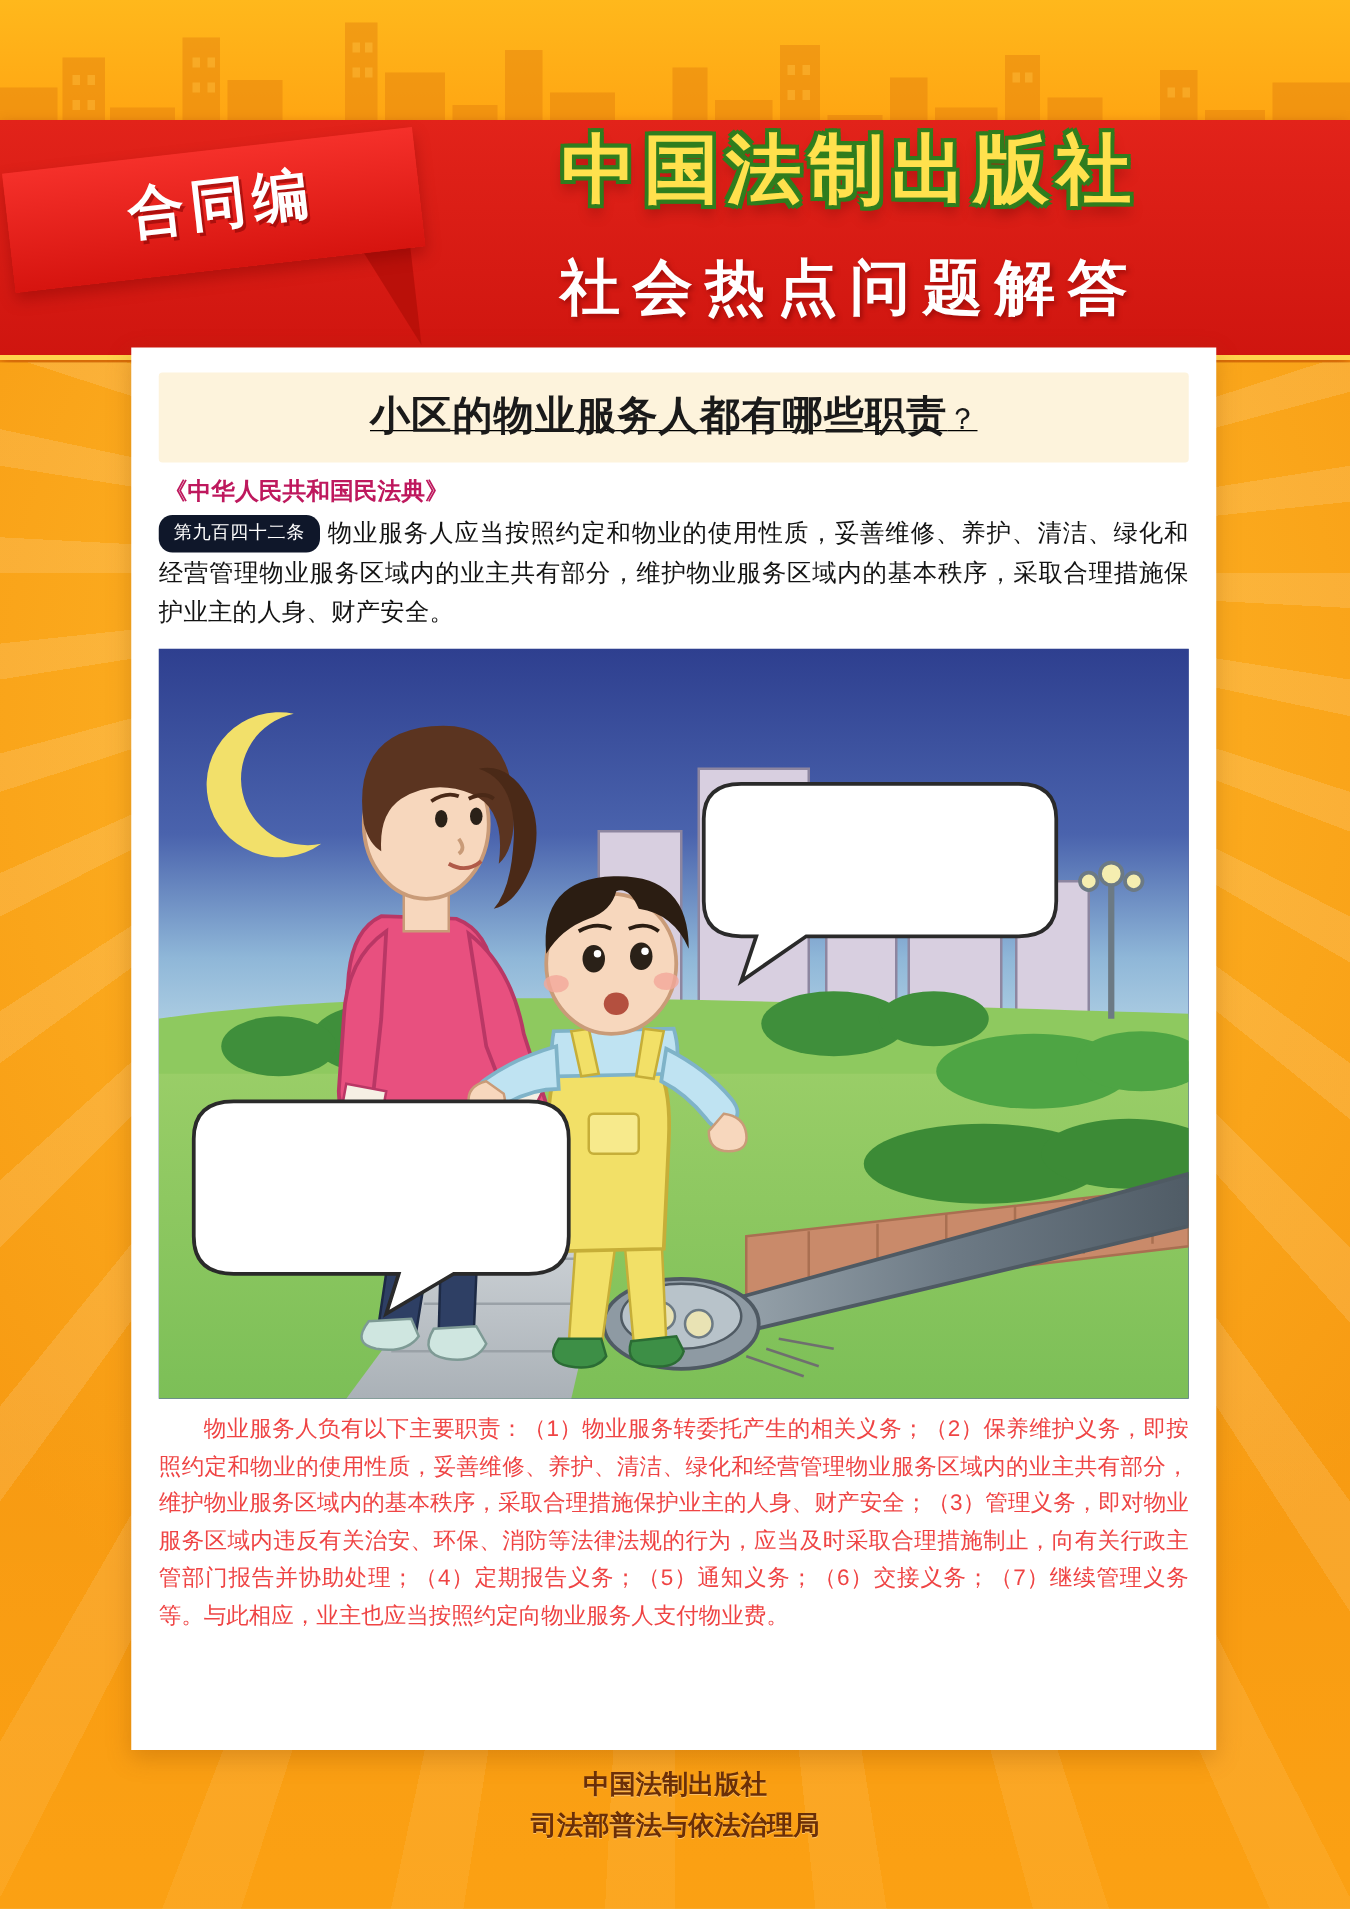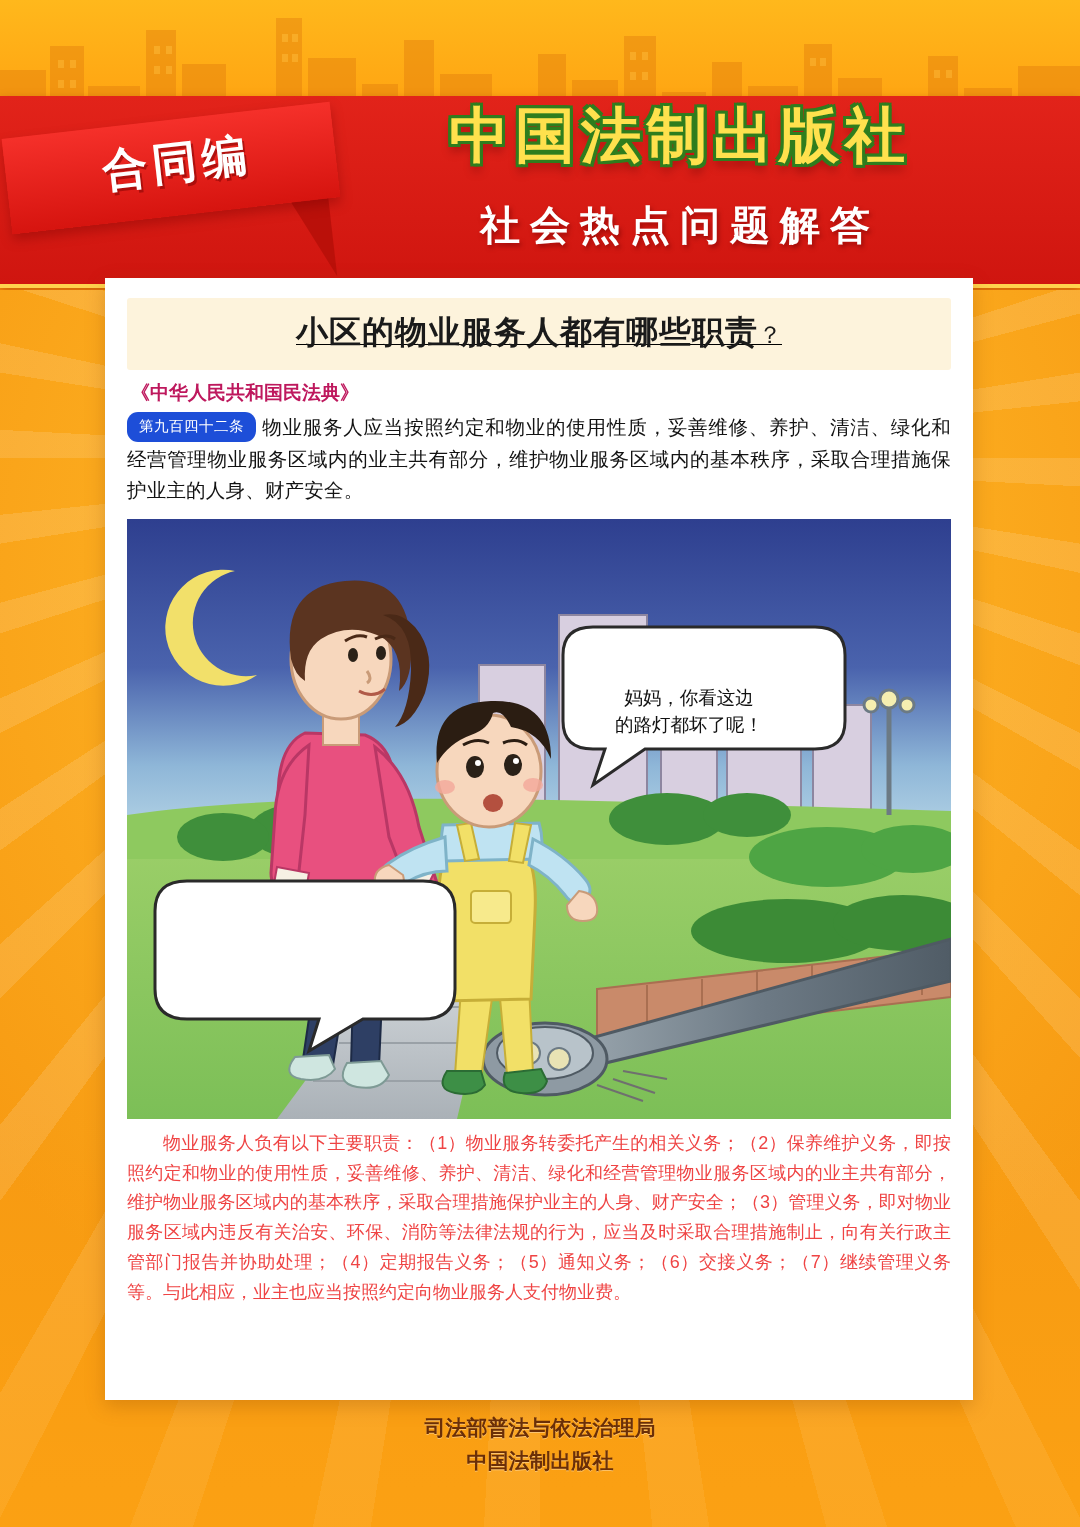--- a/index.html
+++ b/index.html
@@ -85,21 +85,21 @@
     letter-spacing: 6px;
     color: #ffe14d;
     text-shadow:
       3px 0 0 #2f7d1e, -3px 0 0 #2f7d1e, 0 3px 0 #2f7d1e, 0 -3px 0 #2f7d1e,
       3px 3px 0 #2f7d1e, -3px 3px 0 #2f7d1e, 3px -3px 0 #2f7d1e, -3px -3px 0 #2f7d1e,
       0 8px 10px rgba(80,0,0,.4);
   }
   .sub-title {
     position: absolute; left: 330px; top: 198px; width: 700px;
     text-align: center;
-    font-size: 40px; font-weight: bold;
+    font-size: 48px; font-weight: bold;
     letter-spacing: 10px;
     color: #ffffff;
     text-shadow: 2px 3px 4px rgba(110,0,0,.5);
   }
 
   
   .card {
     position: absolute; left: 105px; top: 278px;
     width: 868px; height: 1122px;
     background: #ffffff;
@@ -123,21 +123,21 @@
   .q-band .q-mark { font-size: 24px; color: #1a1a1a; }
 
   .law-name {
     font-size: 19px; color: #be185d; font-weight: bold;
     margin: 6px 0 6px 4px;
   }
 
   .art-para { position: relative; }
   .art-tag {
     display: inline-block;
-    background: #1d4ed8;
+    background: #0f172a;
     color: #fff;
     font-size: 14.5px;
     border-radius: 11px;
     padding: 3px 12px 4px;
     vertical-align: 3px;
     letter-spacing: 0.5px;
     white-space: nowrap;
   }
   .body-text {
     font-size: 19.5px;
@@ -450,23 +450,21 @@
 
       <g>
         <path d="M436 136 q0 -28 30 -28 l222 0 q30 0 30 28 l0 66 q0 28 -30 28 l-170 0 l-52 36 l12 -36 l-12 0 q-30 0 -30 -28 z" fill="#ffffff" stroke="#2a2a2a" stroke-width="3"></path>
       </g>
 
       <g>
         <path d="M28 392 q0 -30 32 -30 l236 0 q32 0 32 30 l0 78 q0 30 -32 30 l-60 0 l-54 32 l10 -32 l-132 0 q-32 0 -32 -30 z" fill="#ffffff" stroke="#2a2a2a" stroke-width="3"></path>
       </g>
     </svg>
 
-    <div class="bubble-text bubble-a">妈妈，你看这边
-的路灯都坏了呢！</div>
   </div>
 
   <p class="closing indent">物业服务人负有以下主要职责：（1）物业服务转委托产生的相关义务；（2）保养维护义务，即按照约定和物业的使用性质，妥善维修、养护、清洁、绿化和经营管理物业服务区域内的业主共有部分，维护物业服务区域内的基本秩序，采取合理措施保护业主的人身、财产安全；（3）管理义务，即对物业服务区域内违反有关治安、环保、消防等法律法规的行为，应当及时采取合理措施制止，向有关行政主管部门报告并协助处理；（4）定期报告义务；（5）通知义务；（6）交接义务；（7）继续管理义务等。与此相应，业主也应当按照约定向物业服务人支付物业费。</p>
 </div>
 
 <div class="footer">
+  <div>中国法制出版社</div>
   <div>司法部普法与依法治理局</div>
-  <div>中国法制出版社</div>
 </div>
 
 </body></html>

